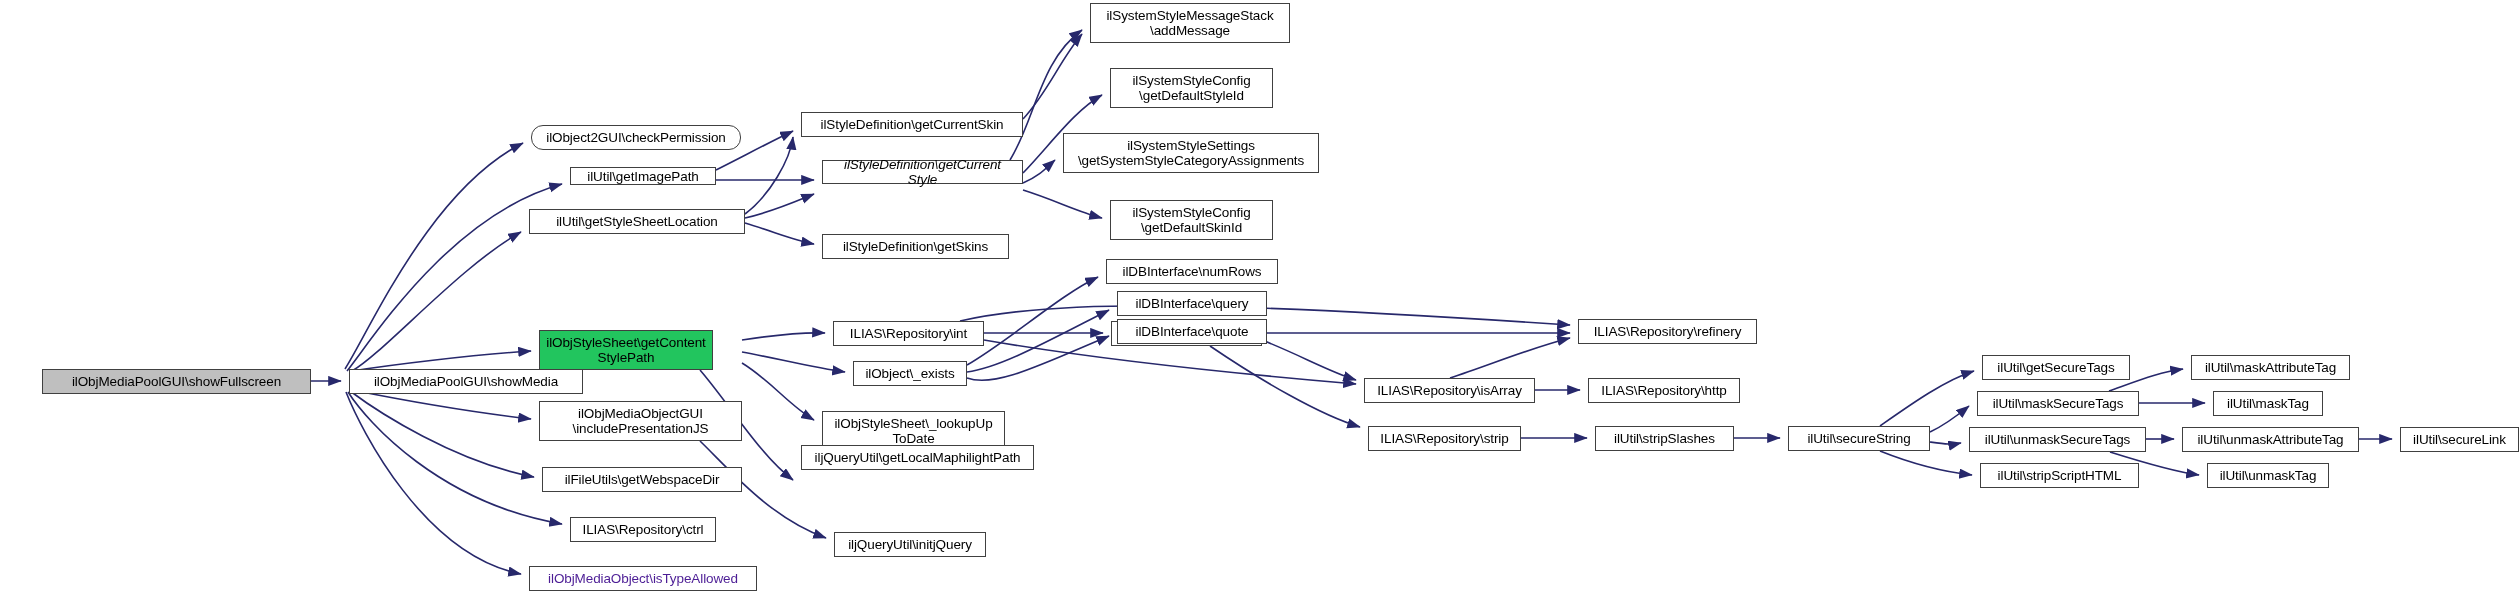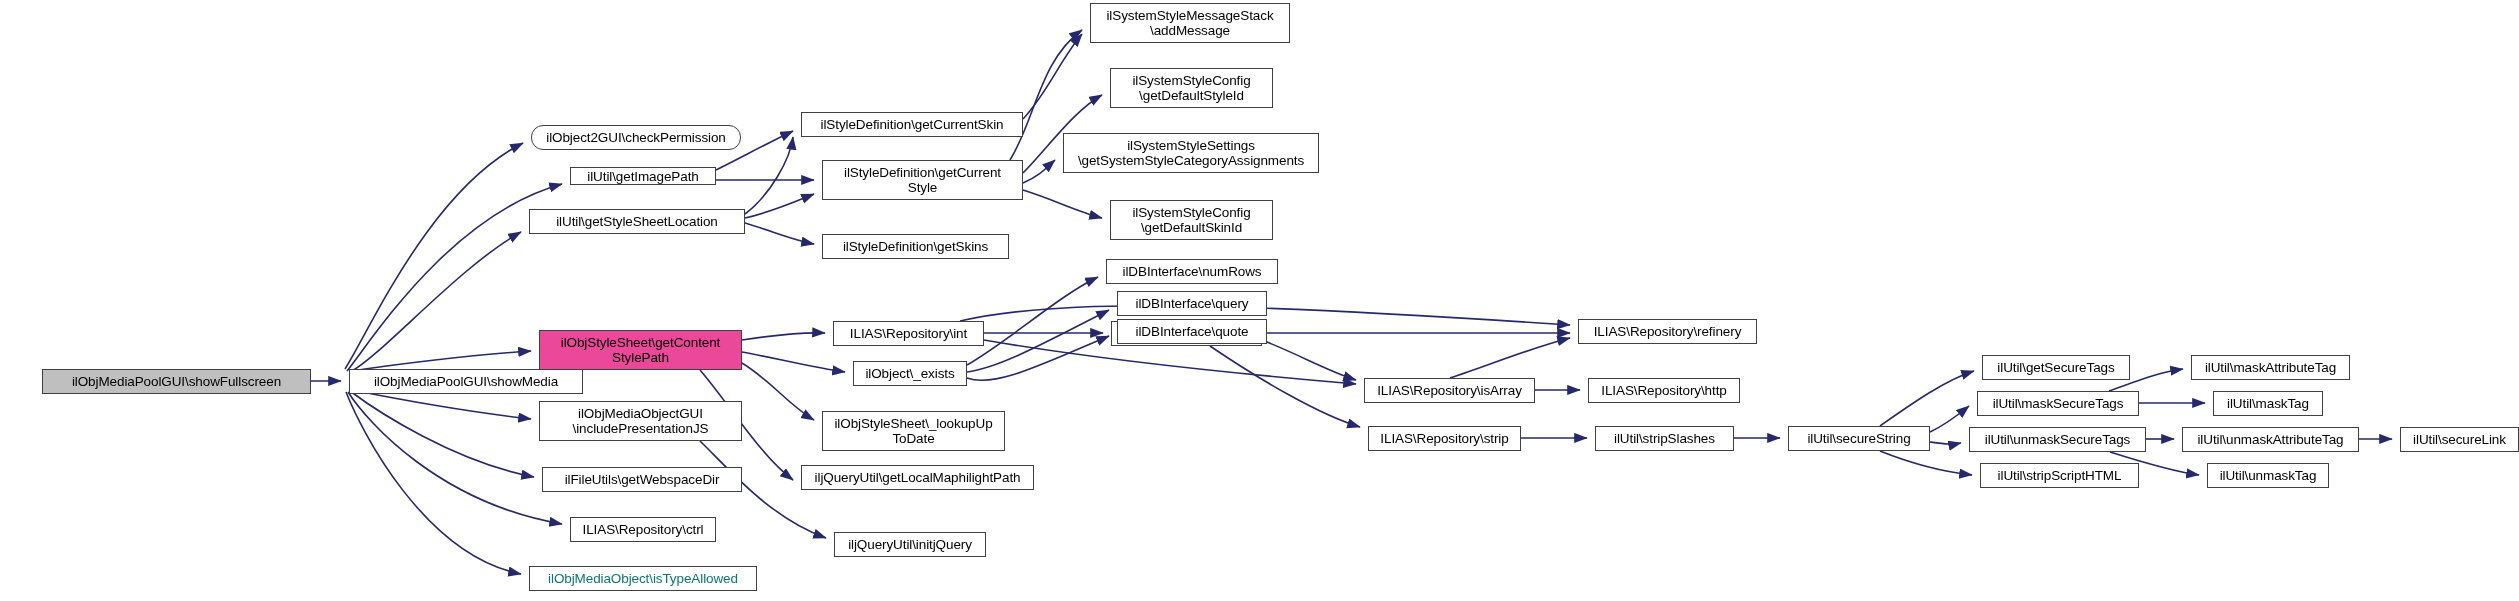--- a/index.html
+++ b/index.html
@@ -99,44 +99,44 @@
         <path d="M2110,452 C2145,463 2175,472 2199,475" fill="none" stroke="#27286b" stroke-width="1.6" marker-end="url(#arrow)"></path>
         <path d="M2359,439 L2392,439" fill="none" stroke="#27286b" stroke-width="1.6" marker-end="url(#arrow)"></path>
       </g>
   </svg>
   <div id="nodes">
       <div class="node root" style="left: 6px; top: 369px; width: 269px; height: 25px; background: rgb(191, 191, 191); border-color: rgb(64, 64, 64); color: rgb(0, 0, 0);">ilObjMediaPoolGUI\showFullscreen</div>
       <div class="node" style="left: 349px; top: 369px; width: 234px; height: 25px; background: rgb(255, 255, 255); border-color: rgb(64, 64, 64); color: rgb(0, 0, 0);">ilObjMediaPoolGUI\showMedia</div>
       <div class="node" style="left: 531px; top: 125px; width: 210px; height: 25px; background: rgb(255, 255, 255); border-color: rgb(64, 64, 64); color: rgb(0, 0, 0); border-radius: 12px;">ilObject2GUI\checkPermission</div>
       <div class="node" style="left: 570px; top: 167px; width: 146px; height: 18px; background: rgb(255, 255, 255); border-color: rgb(64, 64, 64); color: rgb(0, 0, 0);">ilUtil\getImagePath</div>
       <div class="node" style="left: 529px; top: 209px; width: 216px; height: 25px; background: rgb(255, 255, 255); border-color: rgb(64, 64, 64); color: rgb(0, 0, 0);">ilUtil\getStyleSheetLocation</div>
-      <div class="node" style="left: 539px; top: 330px; width: 203px; height: 40px; background: #ec4899; border-color: rgb(64, 64, 64); color: rgb(0, 0, 0);">ilObjStyleSheet\getContent
+      <div class="node" style="left: 539px; top: 330px; width: 174px; height: 40px; background: #22c55e; border-color: rgb(64, 64, 64); color: rgb(0, 0, 0);">ilObjStyleSheet\getContent
 StylePath</div>
       <div class="node" style="left: 539px; top: 401px; width: 203px; height: 40px; background: rgb(255, 255, 255); border-color: rgb(64, 64, 64); color: rgb(0, 0, 0);">ilObjMediaObjectGUI
 \includePresentationJS</div>
       <div class="node" style="left: 542px; top: 467px; width: 200px; height: 25px; background: rgb(255, 255, 255); border-color: rgb(64, 64, 64); color: rgb(0, 0, 0);">ilFileUtils\getWebspaceDir</div>
       <div class="node" style="left: 570px; top: 517px; width: 146px; height: 25px; background: rgb(255, 255, 255); border-color: rgb(64, 64, 64); color: rgb(0, 0, 0);">ILIAS\Repository\ctrl</div>
-      <div class="node" style="left: 529px; top: 566px; width: 228px; height: 25px; background: rgb(255, 255, 255); border-color: rgb(64, 64, 64); color: #0f766e;">ilObjMediaObject\isTypeAllowed</div>
+      <div class="node" style="left: 529px; top: 566px; width: 228px; height: 25px; background: rgb(255, 255, 255); border-color: rgb(64, 64, 64); color: #4c1d95;">ilObjMediaObject\isTypeAllowed</div>
       <div class="node" style="left: 801px; top: 112px; width: 222px; height: 25px; background: rgb(255, 255, 255); border-color: rgb(64, 64, 64); color: rgb(0, 0, 0);">ilStyleDefinition\getCurrentSkin</div>
-      <div class="node" style="left: 822px; top: 160px; width: 201px; height: 40px; background: rgb(255, 255, 255); border-color: rgb(64, 64, 64); color: rgb(0, 0, 0);">ilStyleDefinition\getCurrent
+      <div class="node" style="left: 822px; top: 160px; width: 201px; height: 24px; background: rgb(255, 255, 255); border-color: rgb(64, 64, 64); color: rgb(0, 0, 0); font-style: italic;">ilStyleDefinition\getCurrent
 Style</div>
       <div class="node" style="left: 822px; top: 234px; width: 187px; height: 25px; background: rgb(255, 255, 255); border-color: rgb(64, 64, 64); color: rgb(0, 0, 0);">ilStyleDefinition\getSkins</div>
       <div class="node" style="left: 1090px; top: 3px; width: 200px; height: 40px; background: rgb(255, 255, 255); border-color: rgb(64, 64, 64); color: rgb(0, 0, 0);">ilSystemStyleMessageStack
 \addMessage</div>
       <div class="node" style="left: 1110px; top: 68px; width: 163px; height: 40px; background: rgb(255, 255, 255); border-color: rgb(64, 64, 64); color: rgb(0, 0, 0);">ilSystemStyleConfig
 \getDefaultStyleId</div>
       <div class="node" style="left: 1063px; top: 133px; width: 256px; height: 40px; background: rgb(255, 255, 255); border-color: rgb(64, 64, 64); color: rgb(0, 0, 0);">ilSystemStyleSettings
 \getSystemStyleCategoryAssignments</div>
       <div class="node" style="left: 1110px; top: 200px; width: 163px; height: 40px; background: rgb(255, 255, 255); border-color: rgb(64, 64, 64); color: rgb(0, 0, 0);">ilSystemStyleConfig
 \getDefaultSkinId</div>
       <div class="node" style="left: 833px; top: 321px; width: 151px; height: 25px; background: rgb(255, 255, 255); border-color: rgb(64, 64, 64); color: rgb(0, 0, 0);">ILIAS\Repository\int</div>
       <div class="node" style="left: 853px; top: 361px; width: 114px; height: 25px; background: rgb(255, 255, 255); border-color: rgb(64, 64, 64); color: rgb(0, 0, 0);">ilObject\_exists</div>
       <div class="node" style="left: 822px; top: 411px; width: 183px; height: 40px; background: rgb(255, 255, 255); border-color: rgb(64, 64, 64); color: rgb(0, 0, 0);">ilObjStyleSheet\_lookupUp
 ToDate</div>
-      <div class="node" style="left: 801px; top: 465px; width: 233px; height: 25px; background: rgb(255, 255, 255); border-color: rgb(64, 64, 64); color: rgb(0, 0, 0);">iljQueryUtil\getLocalMaphilightPath</div>
+      <div class="node" style="left: 801px; top: 445px; width: 233px; height: 25px; background: rgb(255, 255, 255); border-color: rgb(64, 64, 64); color: rgb(0, 0, 0);">iljQueryUtil\getLocalMaphilightPath</div>
       <div class="node" style="left: 834px; top: 532px; width: 152px; height: 25px; background: rgb(255, 255, 255); border-color: rgb(64, 64, 64); color: rgb(0, 0, 0);">iljQueryUtil\initjQuery</div>
       <div class="node" style="left: 1111px; top: 321px; width: 151px; height: 25px; background: rgb(255, 255, 255); border-color: rgb(64, 64, 64); color: rgb(0, 0, 0);">ILIAS\Repository\str</div>
       <div class="node" style="left: 1106px; top: 259px; width: 172px; height: 25px; background: rgb(255, 255, 255); border-color: rgb(64, 64, 64); color: rgb(0, 0, 0);">ilDBInterface\numRows</div>
       <div class="node" style="left: 1117px; top: 291px; width: 150px; height: 25px; background: rgb(255, 255, 255); border-color: rgb(64, 64, 64); color: rgb(0, 0, 0);">ilDBInterface\query</div>
       <div class="node" style="left: 1117px; top: 319px; width: 150px; height: 25px; background: rgb(255, 255, 255); border-color: rgb(64, 64, 64); color: rgb(0, 0, 0);">ilDBInterface\quote</div>
       <div class="node" style="left: 1364px; top: 378px; width: 171px; height: 25px; background: rgb(255, 255, 255); border-color: rgb(64, 64, 64); color: rgb(0, 0, 0);">ILIAS\Repository\isArray</div>
       <div class="node" style="left: 1588px; top: 378px; width: 152px; height: 25px; background: rgb(255, 255, 255); border-color: rgb(64, 64, 64); color: rgb(0, 0, 0);">ILIAS\Repository\http</div>
       <div class="node" style="left: 1368px; top: 426px; width: 153px; height: 25px; background: rgb(255, 255, 255); border-color: rgb(64, 64, 64); color: rgb(0, 0, 0);">ILIAS\Repository\strip</div>
       <div class="node" style="left: 1578px; top: 319px; width: 179px; height: 25px; background: rgb(255, 255, 255); border-color: rgb(64, 64, 64); color: rgb(0, 0, 0);">ILIAS\Repository\refinery</div>
       <div class="node" style="left: 1595px; top: 426px; width: 139px; height: 25px; background: rgb(255, 255, 255); border-color: rgb(64, 64, 64); color: rgb(0, 0, 0);">ilUtil\stripSlashes</div>

